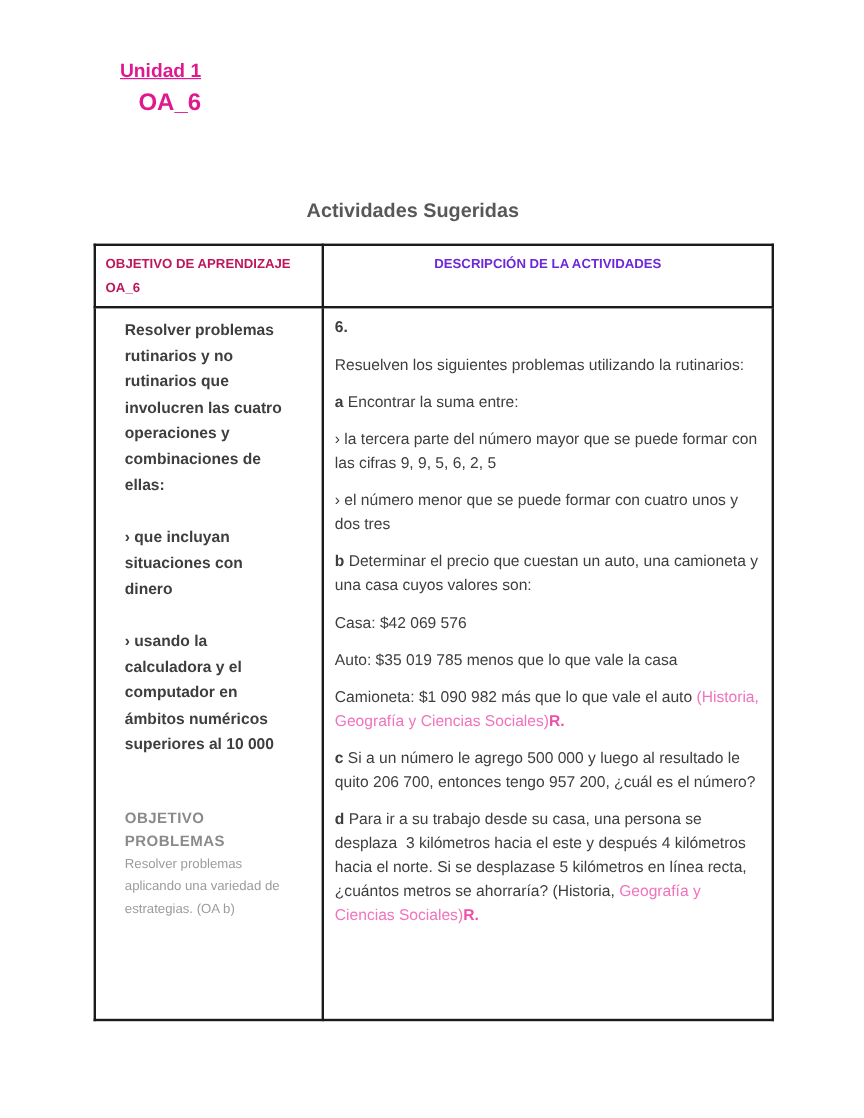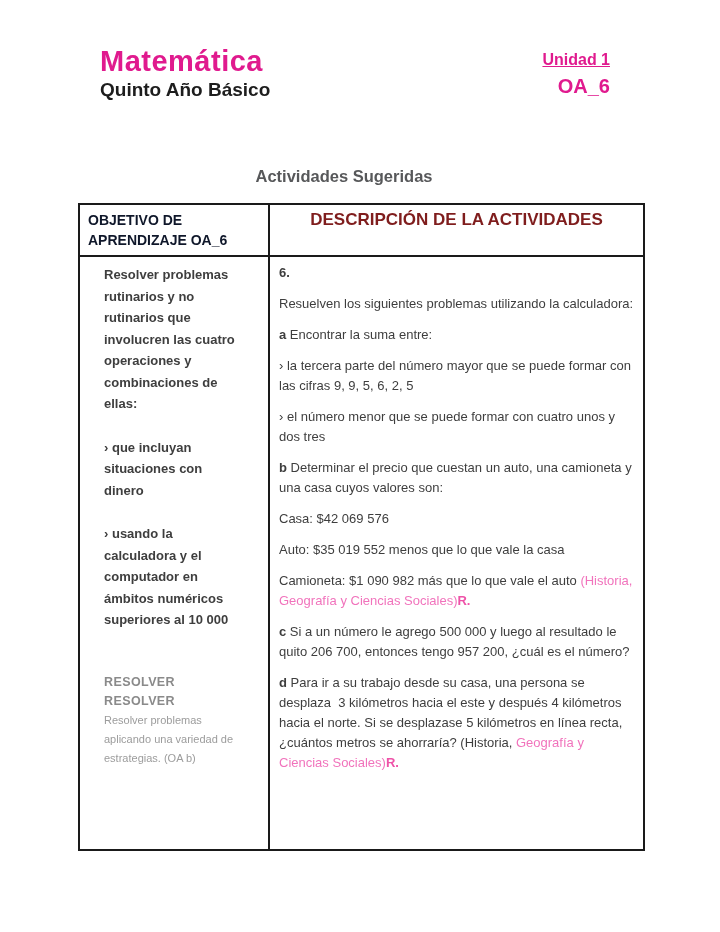--- a/index.html
+++ b/index.html
@@ -28,22 +28,22 @@
 
   
   .section-title{position:absolute;top:167px;left:0;width:688px;text-align:center;
     font-size:16.5px;font-weight:bold;color:var(--section-gray);}
 
   
   table.activities{position:absolute;left:78px;top:203px;width:565px;border-collapse:collapse;table-layout:fixed;}
   table.activities th, table.activities td{border:2px solid var(--border-dark);vertical-align:top;}
   col.c-left{width:190px;}
   col.c-right{width:375px;}
-  th.h-left{height:48px;padding:5px 8px;font-size:14px;font-weight:bold;color:#0f172a;text-align:left;line-height:20px;}
-  th.h-right{height:48px;padding:5px 8px;font-size:17px;font-weight:bold;color:#7f1d1d;text-align:center;line-height:20px;}
+  th.h-left{height:48px;padding:5px 8px;font-size:11px;font-weight:bold;color:#be185d;text-align:left;line-height:20px;}
+  th.h-right{height:48px;padding:5px 8px;font-size:11px;font-weight:bold;color:#6d28d9;text-align:center;line-height:20px;}
   td.left-col{height:594px;padding:7px 24px;}
   td.right-col{height:594px;padding:6px 9px;}
 
   
   .para{white-space:pre-wrap;}
   .left-col .para{font-size:13px;font-weight:bold;color:var(--text-dark);line-height:21.5px;margin-bottom:22px;}
   .right-col .para{font-size:13px;color:var(--text-dark);line-height:20px;margin-bottom:11px;}
   .right-col .para .b{font-weight:bold;}
   .right-col .para .pink{color:var(--inline-pink);}
   .right-col .para .pinkb{color:var(--inline-pink-bold);font-weight:bold;}
@@ -52,24 +52,20 @@
   .skill-block{margin-top:42px;padding-right:4px;}
   .skill-title{font-size:12.5px;font-weight:bold;color:var(--skill-title-gray);letter-spacing:0.4px;line-height:19px;}
   .skill-body{font-size:11px;color:var(--skill-gray);line-height:19px;}
 </style>
 </head>
 <body>
 
 <div class="page">
 
   <div class="doc-header">
-    <div class="header-left">
-      <div class="doc-title">Matemática</div>
-      <div class="doc-subtitle">Quinto Año Básico</div>
-    </div>
     <div class="header-right">
       <div class="unit-label">Unidad 1</div>
       <div class="oa-label">OA_6</div>
     </div>
   </div>
 
   <div class="section-title">Actividades Sugeridas</div>
 
   <table class="activities">
     <colgroup>
@@ -84,34 +80,34 @@
     </thead>
     <tbody>
       <tr>
         <td class="left-col">
           <div>
               <p class="para"><span>Resolver problemas rutinarios y no rutinarios que involucren las cuatro operaciones y combinaciones de ellas:</span></p>
               <p class="para"><span>› que incluyan situaciones con dinero</span></p>
               <p class="para"><span>› usando la calculadora y el computador en ámbitos numéricos superiores al 10 000</span></p>
             </div>
           <div class="skill-block">
-            <div class="skill-title">RESOLVER RESOLVER</div>
+            <div class="skill-title">OBJETIVO PROBLEMAS</div>
             <div class="skill-body">Resolver problemas aplicando una variedad de estrategias. (OA b)</div>
           </div>
         </td>
         <td class="right-col">
           <div>
               <p class="para"><span class="b">6.</span></p>
-              <p class="para"><span>Resuelven los siguientes problemas utilizando la calculadora:</span></p>
+              <p class="para"><span>Resuelven los siguientes problemas utilizando la rutinarios:</span></p>
               <p class="para"><span class="b">a</span><span> Encontrar la suma entre:</span></p>
               <p class="para"><span>› la tercera parte del número mayor que se puede formar con las cifras 9, 9, 5, 6, 2, 5</span></p>
               <p class="para"><span>› el número menor que se puede formar con cuatro unos y dos tres</span></p>
               <p class="para"><span class="b">b</span><span> Determinar el precio que cuestan un auto, una camioneta y una casa cuyos valores son:</span></p>
               <p class="para"><span>Casa: $42 069 576</span></p>
-              <p class="para"><span>Auto: $35 019 552 menos que lo que vale la casa</span></p>
+              <p class="para"><span>Auto: $35 019 785 menos que lo que vale la casa</span></p>
               <p class="para"><span>Camioneta: $1 090 982 más que lo que vale el auto </span><span class="pink">(Historia, Geografía y Ciencias Sociales)</span><span class="pinkb">R.</span></p>
               <p class="para"><span class="b">c</span><span> Si a un número le agrego 500 000 y luego al resultado le quito 206 700, entonces tengo 957 200, ¿cuál es el número?</span></p>
               <p class="para"><span class="b">d</span><span> Para ir a su trabajo desde su casa, una persona se desplaza  3 kilómetros hacia el este y después 4 kilómetros hacia el norte. Si se desplazase 5 kilómetros en línea recta, ¿cuántos metros se ahorraría? (Historia, </span><span class="pink">Geografía y Ciencias Sociales)</span><span class="pinkb">R.</span></p>
             </div>
         </td>
       </tr>
     </tbody>
   </table>
 
 </div>

